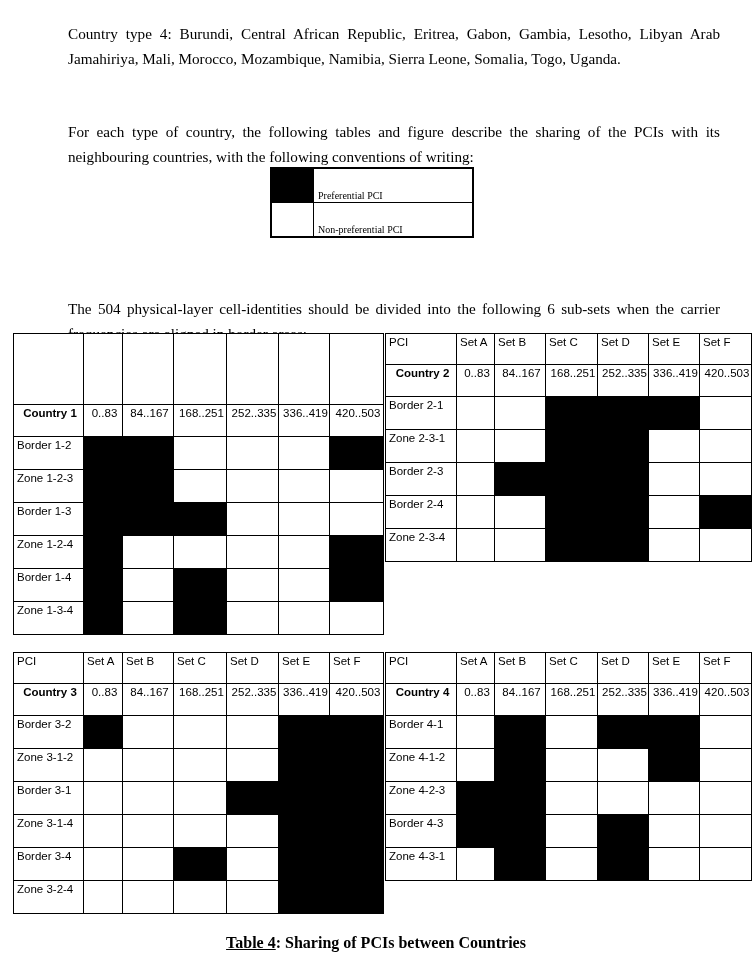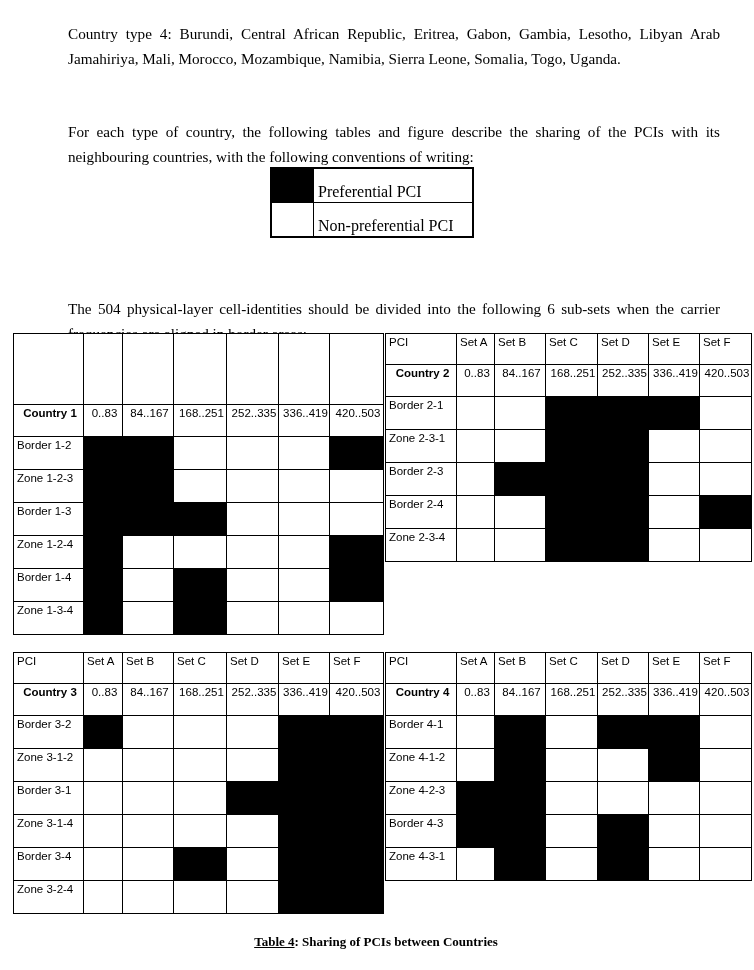--- a/index.html
+++ b/index.html
@@ -51,21 +51,21 @@
   .legend table {
     border-collapse: collapse;
     width: 100%;
     table-layout: fixed;
   }
   .legend td {
     border: 1px solid #000;
     height: 32px;
     vertical-align: bottom;
     padding: 0 0 1px 4px;
-    font-size: 16px;
+    font-size: 10px;
   }
   .legend td.swatch {
     width: 41px;
     padding: 0;
   }
   .legend td.swatch.filled { background: #000000; }
   .legend td.swatch.empty  { background: #ffffff; }
 
   
   .pci-table {
@@ -115,21 +115,21 @@
   #table-country-2 col.c5, #table-country-4 col.c5 { width: 51px; }
   #table-country-2 col.c6, #table-country-4 col.c6 { width: 52px; }
 
   
   .caption {
     position: absolute;
     left: 0;
     top: 934px;
     width: 752px;
     text-align: center;
-    font-size: 13px;
+    font-size: 16px;
     font-weight: bold;
   }
   .caption .u { text-decoration: underline; }
 </style>
 </head>
 <body>
 
 <div class="page">
 
   <p class="prose" id="para-country-type"><span class="ital">Country type 4</span><span>: Burundi, Central African Republic, Eritrea, Gabon, Gambia, Lesotho, Libyan Arab Jamahiriya, Mali, Morocco, Mozambique, Namibia, Sierra Leone, Somalia, Togo, Uganda.</span></p>

